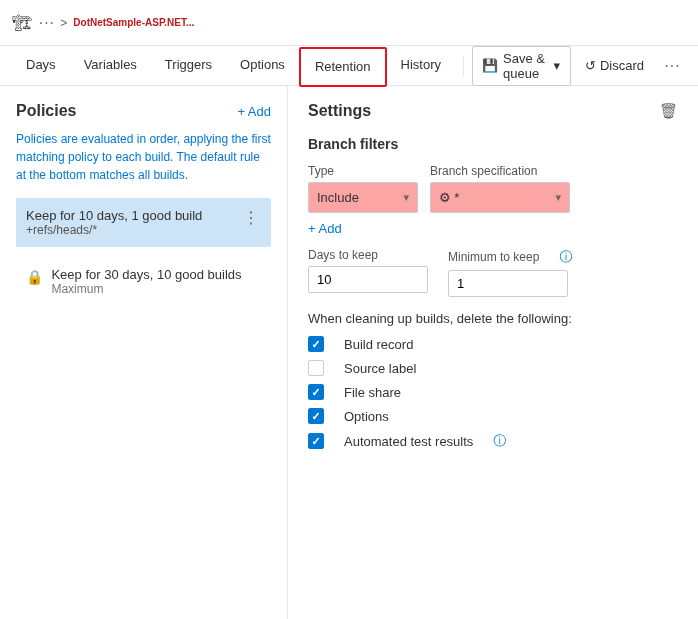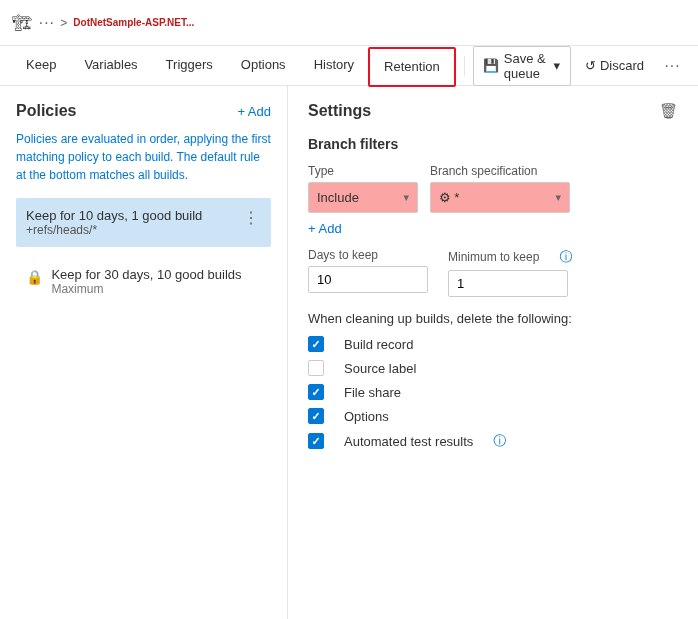--- a/index.html
+++ b/index.html
@@ -68,26 +68,26 @@
 <body>
 
 <div class="header">
   <span class="header-icon">🏗</span>
   <span class="header-dots">···</span>
   <span class="header-chevron">&gt;</span>
   <span class="header-title">DotNetSample-ASP.NET...</span>
 </div>
 
 <div class="nav-tabs">
-  <div class="nav-tab">Keep</div>
+  <div class="nav-tab">Days</div>
   <div class="nav-tab">Variables</div>
   <div class="nav-tab">Triggers</div>
   <div class="nav-tab">Options</div>
+  <div class="nav-tab highlighted">Retention</div>
   <div class="nav-tab">History</div>
-  <div class="nav-tab highlighted">Retention</div>
   <div class="nav-divider"></div>
   <div class="nav-actions">
     <div class="save-queue-btn">
       <span>💾</span>
       <span>Save &amp; queue</span>
       <span>▾</span>
     </div>
     <div class="discard-btn">
       <span>↺</span>
       <span>Discard</span>

